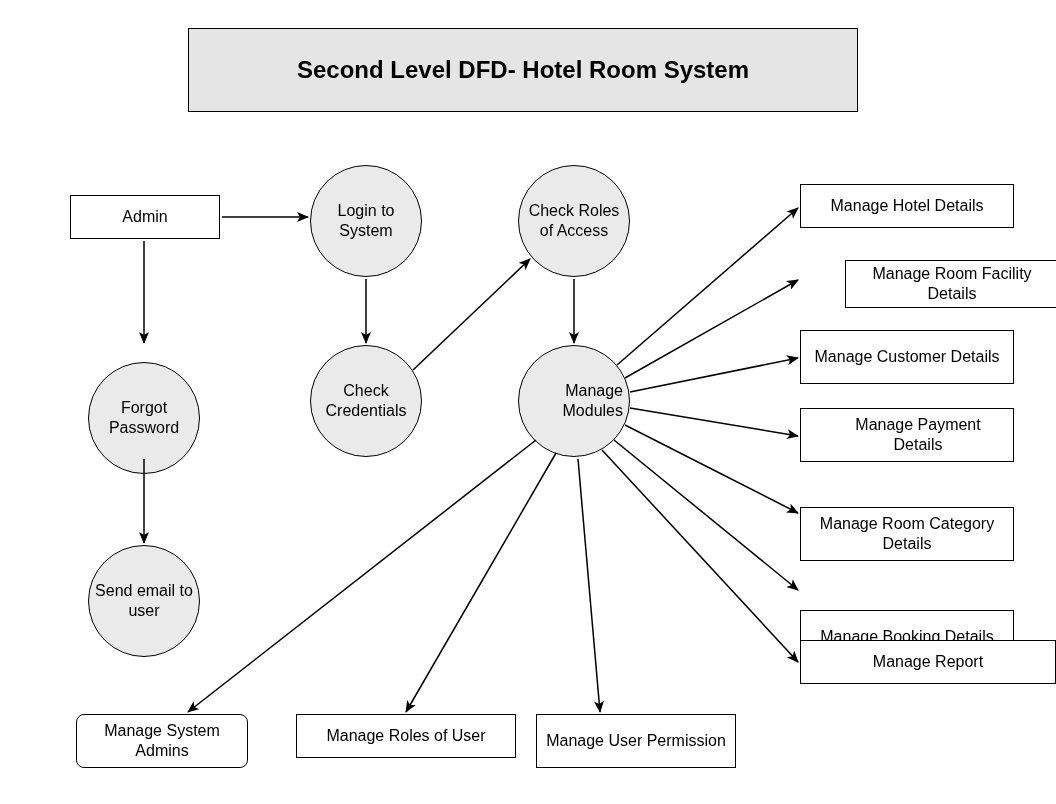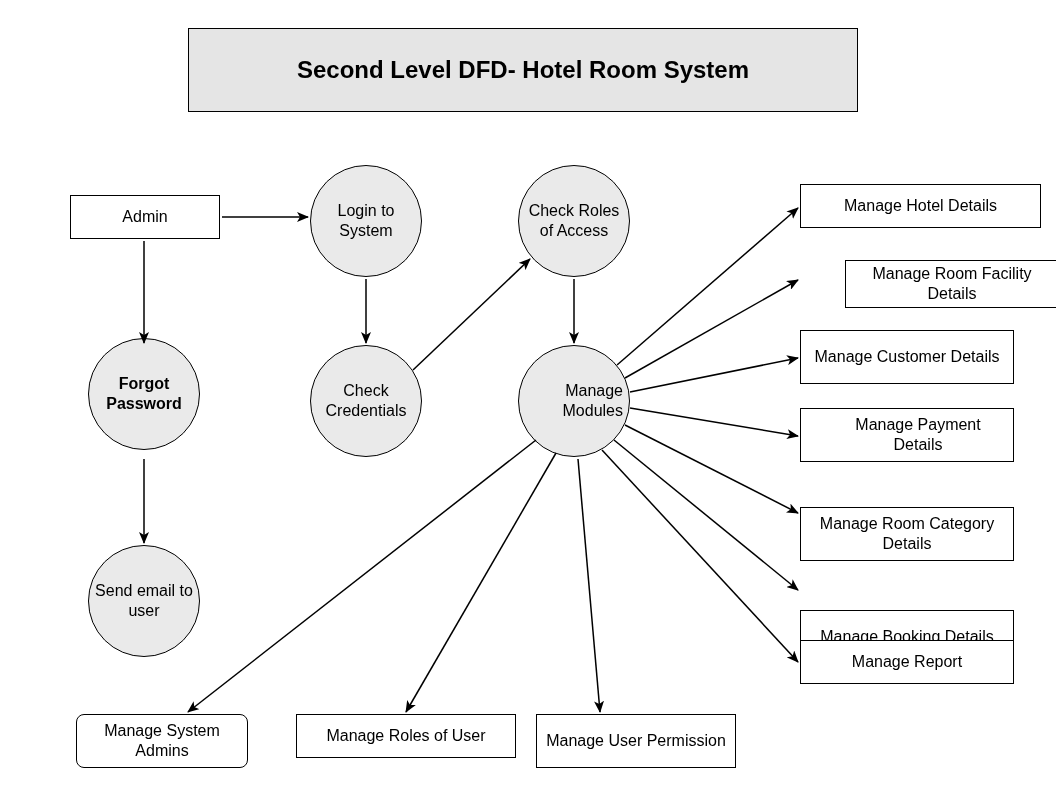--- a/index.html
+++ b/index.html
@@ -59,45 +59,45 @@
     pointer-events: none;
   }
 </style>
 </head>
 <body>
 
 <div class="title-box" style="left:188px; top:28px; width:648px; height:50px;">Second Level DFD- Hotel Room System</div>
 
 <div class="rect-box" style="left:70px; top:195px; width:150px; height:44px;">Admin</div>
 
-<div class="circle-box" style="left:88px; top:338px; width:112px; height:112px;font-weight:bold;">Forgot Password</div>
+<div class="circle-box" style="left:88px; top:362px; width:112px; height:112px;">Forgot Password</div>
 
 <div class="circle-box" style="left:88px; top:545px; width:112px; height:112px;">Send email to user</div>
 
 <div class="circle-box" style="left:310px; top:165px; width:112px; height:112px;">Login to System</div>
 
 <div class="circle-box" style="left:310px; top:345px; width:112px; height:112px;">Check Credentials</div>
 
 <div class="circle-box" style="left:518px; top:165px; width:112px; height:112px;">Check Roles of Access</div>
 
 <div class="circle-box" style="left:518px; top:345px; width:112px; height:112px;text-align:right;">Manage Modules</div>
 
-<div class="rect-box" style="left:800px; top:184px; width:241px; height:44px;">Manage Hotel Details</div>
+<div class="rect-box" style="left:800px; top:184px; width:214px; height:44px;">Manage Hotel Details</div>
 
 <div class="rect-box" style="left:800px; top:260px; width:214px; height:48px;margin-left:45px;">Manage Room Facility Details</div>
 
 <div class="rect-box" style="left:800px; top:330px; width:214px; height:54px;">Manage Customer Details</div>
 
 <div class="rect-box" style="left:800px; top:408px; width:214px; height:54px;padding-left:28px;">Manage Payment Details</div>
 
 <div class="rect-box" style="left:800px; top:507px; width:214px; height:54px;">Manage Room Category Details</div>
 
 <div class="rect-box" style="left:800px; top:562px; width:214px; height:54px;margin-top:48px;">Manage Booking Details</div>
 
-<div class="rect-box" style="left:800px; top:640px; width:214px; height:44px;">Manage Report</div>
+<div class="rect-box" style="left:800px; top:640px; width:256px; height:44px;">Manage Report</div>
 
 <div class="rect-box" style="left:76px; top:714px; width:172px; height:54px;border-radius:8px;">Manage System Admins</div>
 
 <div class="rect-box" style="left:296px; top:714px; width:220px; height:44px;">Manage Roles of User</div>
 
 <div class="rect-box" style="left:536px; top:714px; width:200px; height:54px;">Manage User Permission</div>
 
 <svg class="arrows">
   <defs>
     <marker id="arrowhead" markerWidth="12" markerHeight="10" refX="11" refY="5" orient="auto" markerUnits="userSpaceOnUse">

